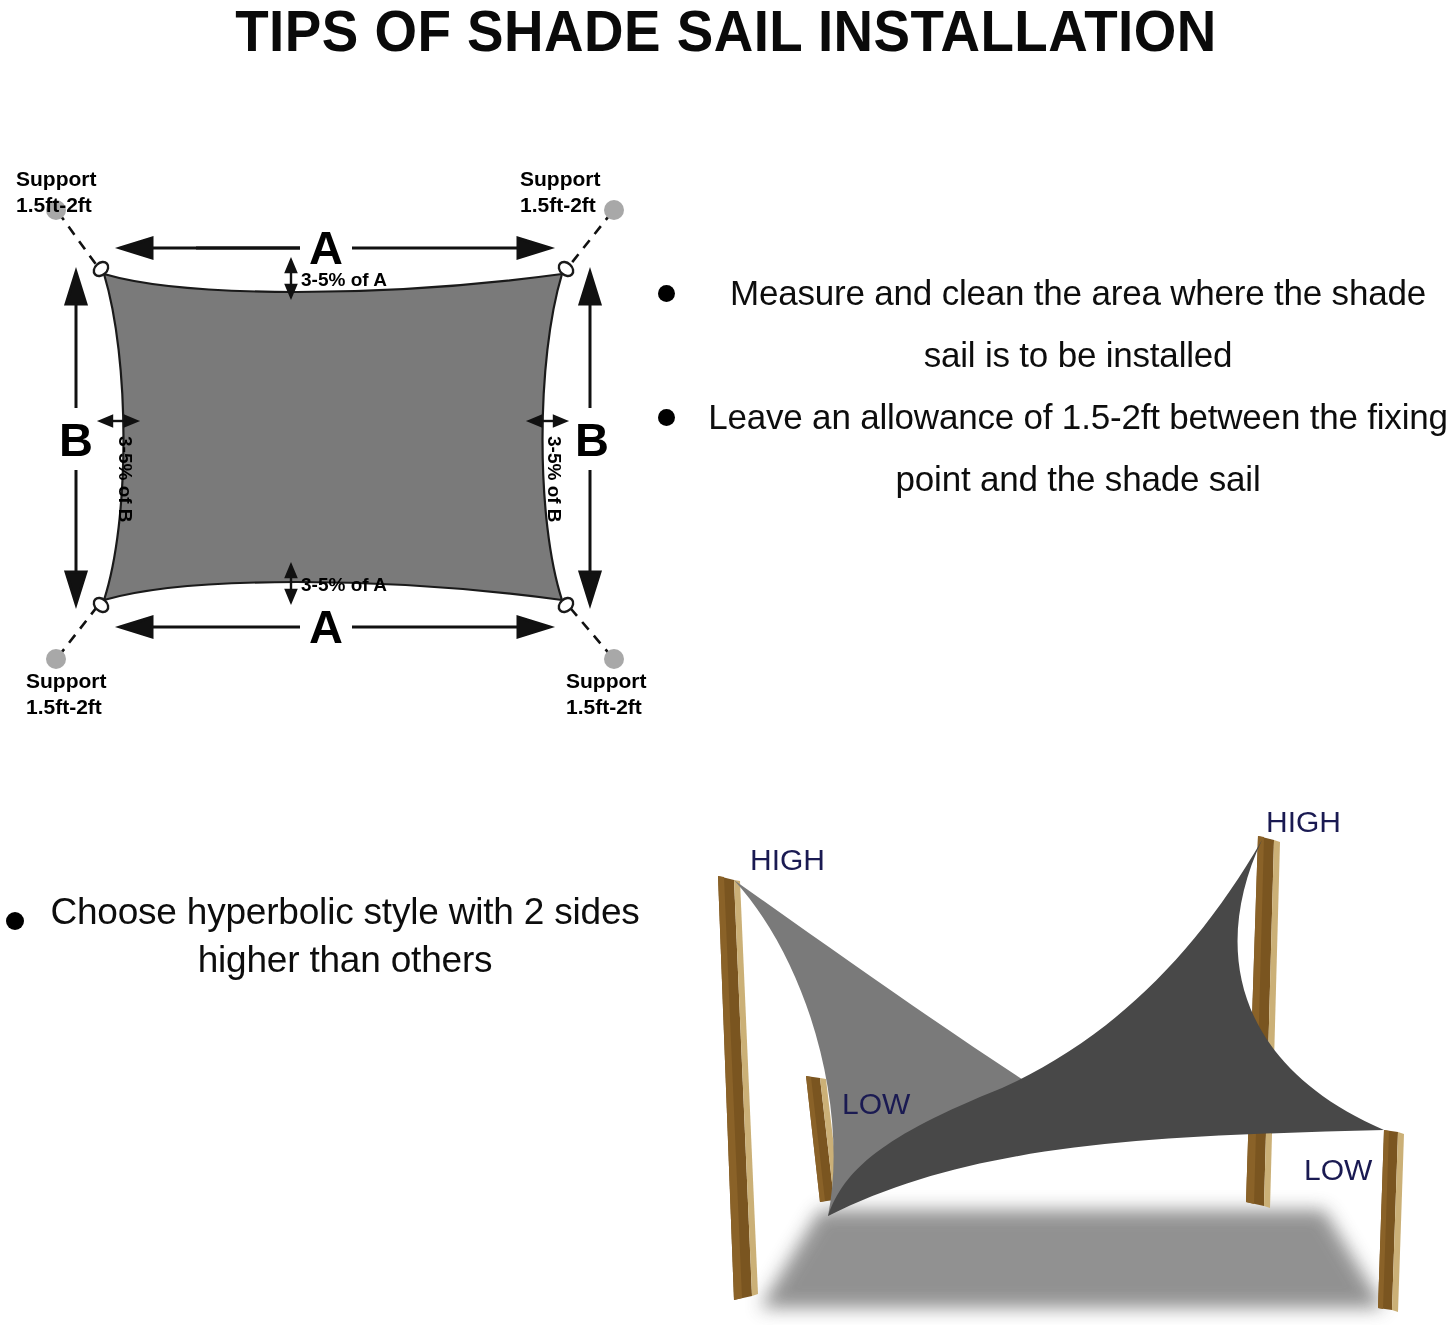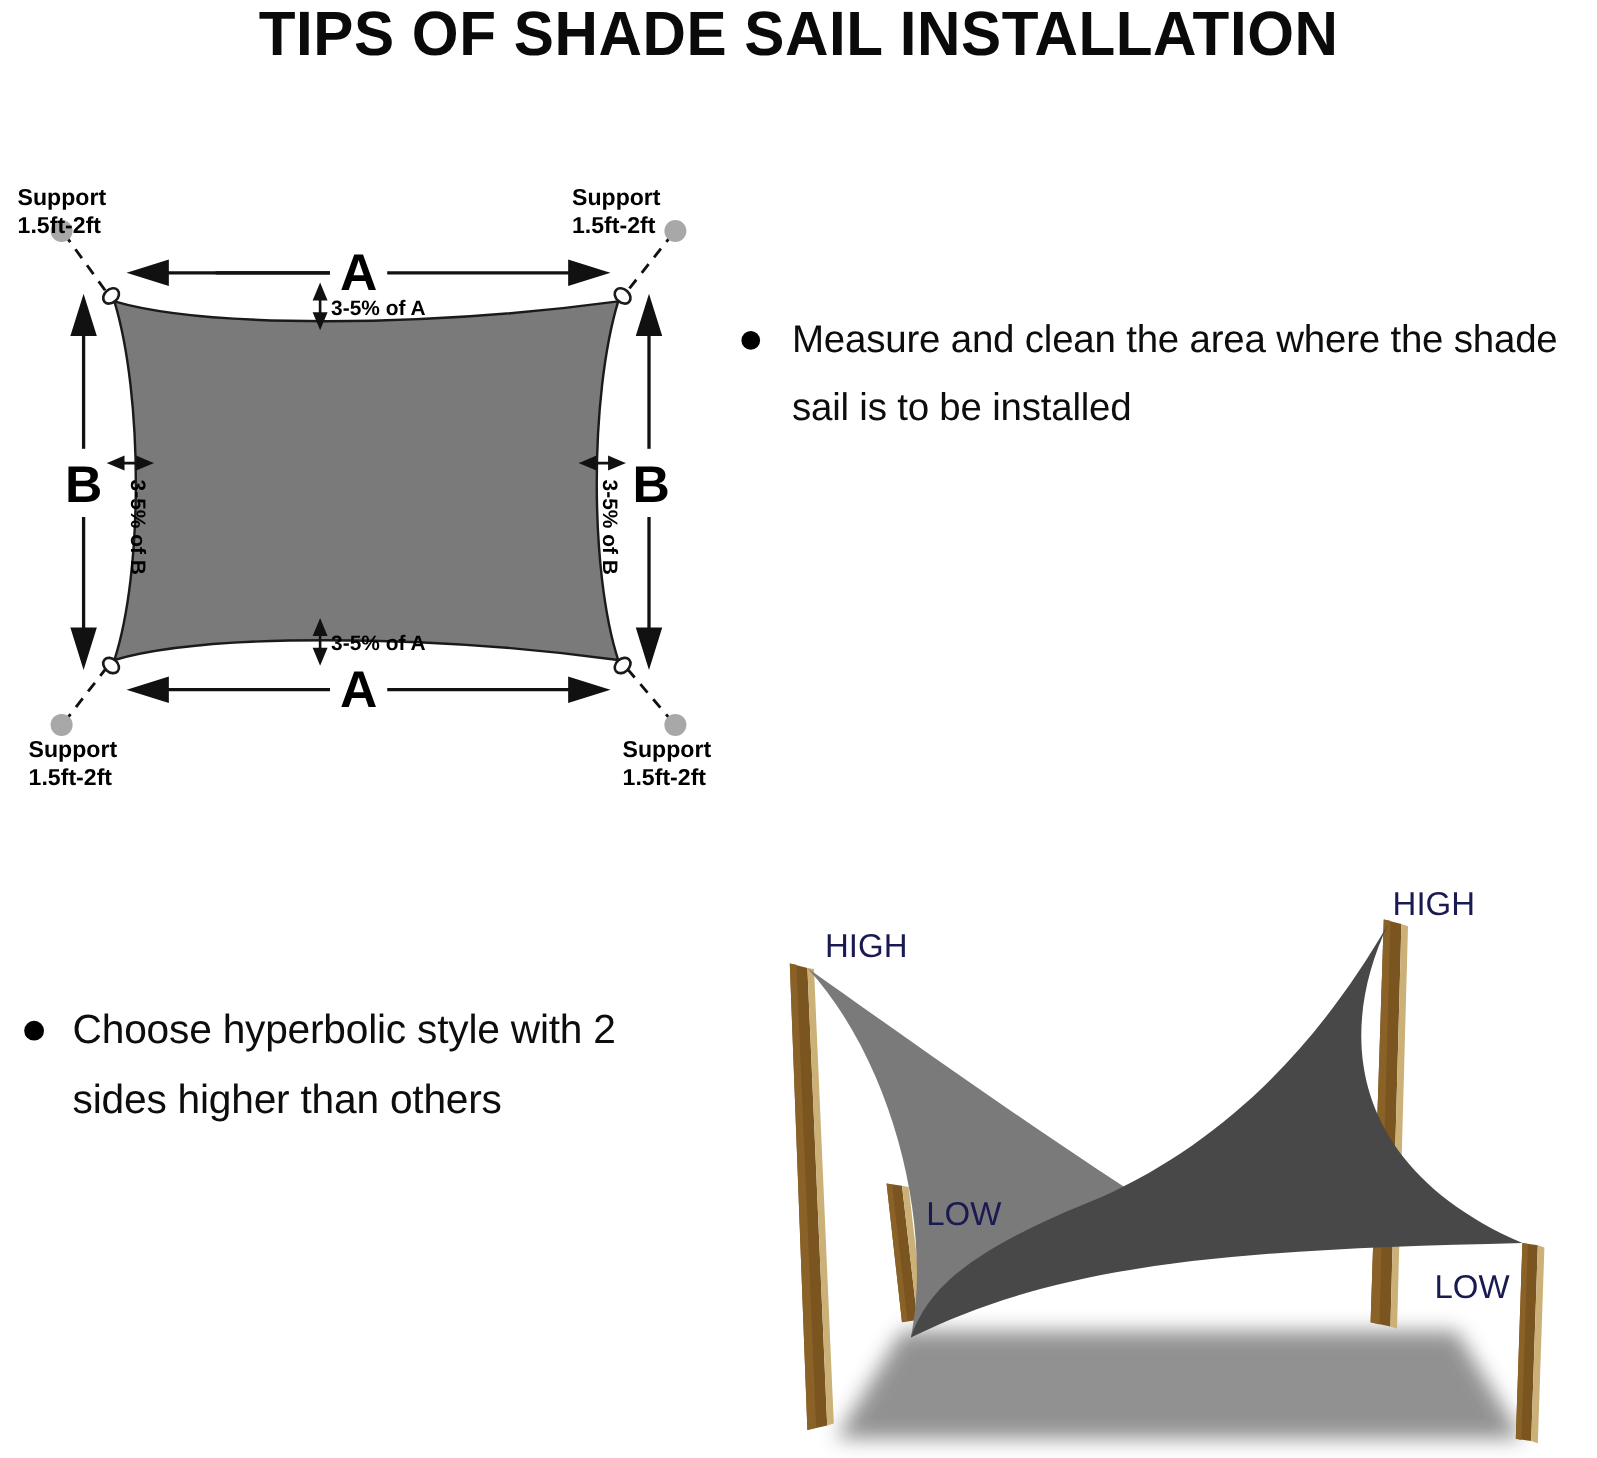--- a/index.html
+++ b/index.html
@@ -63,22 +63,23 @@
   #hyperbolic-illustration {
     left: 672px;
     top: 788px;
     width: 780px;
     height: 537px;
   }
 
   
   ul.tips {
     list-style: none;
-    margin: 16px;
+    margin: 0;
     padding: 0;
+    text-align: center;
   }
   ul.tips li {
     position: relative;
     padding-left: 56px;
     color: #0d0d0d;
     font-family: "Liberation Sans", sans-serif;
     font-weight: 400;
   }
   ul.tips li .dot {
     position: absolute;
@@ -93,21 +94,21 @@
     font-size: 35px;
     line-height: 62px;
     letter-spacing: -0.2px;
   }
   #tips-list-top li .dot {
     top: 23px;
   }
 
   #tips-list-bottom li {
     font-size: 37px;
-    line-height: 64px;
+    line-height: 48px;
     letter-spacing: -0.2px;
     padding-left: 50px;
   }
   #tips-list-bottom li .dot {
     top: 24px;
     left: 6px;
     width: 18px;
     height: 18px;
   }
 
@@ -241,20 +242,24 @@
     </g>
 
   </svg>
 </div>
 
 <div class="panel" id="tips-list-top">
   <ul class="tips">
     <li>
       <span class="dot"></span>
       <span>Measure and clean the area where the shade sail is to be installed</span>
+    </li>
+    <li>
+      <span class="dot"></span>
+      <span>Leave an allowance of 1.5-2ft between the fixing point and the shade sail</span>
     </li>
   </ul>
 </div>
 
 <div class="panel" id="tips-list-bottom">
   <ul class="tips">
     <li>
       <span class="dot"></span>
       <span>Choose hyperbolic style with 2 sides higher than others</span>
     </li>

